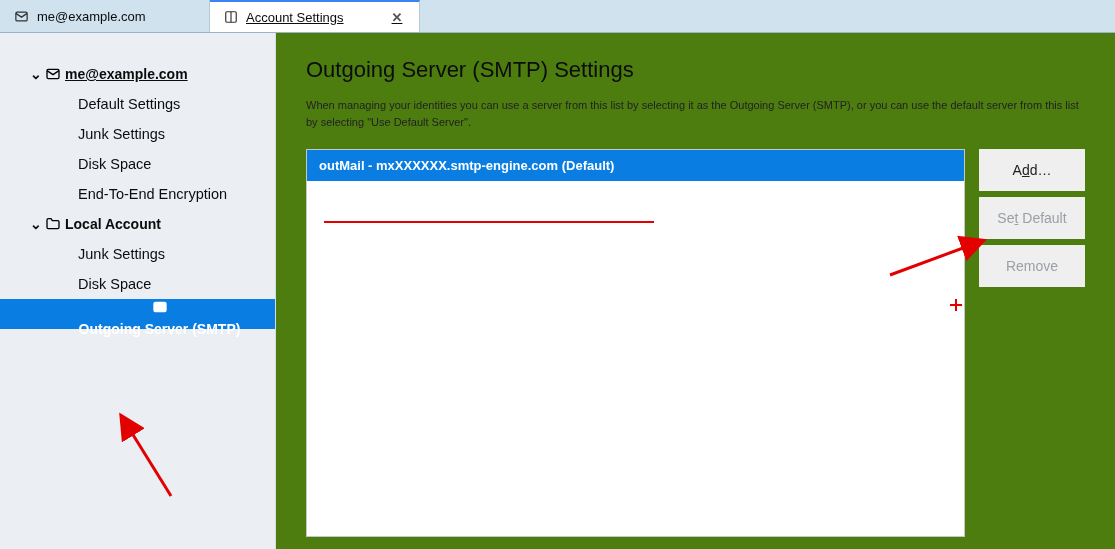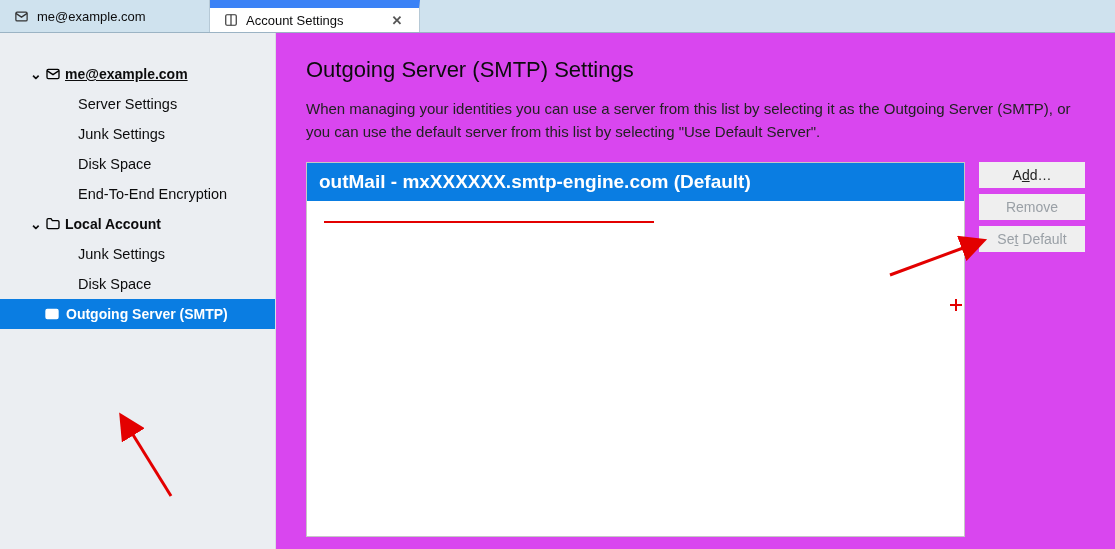--- a/index.html
+++ b/index.html
@@ -27,21 +27,22 @@
       align-items: center;
       gap: 8px;
       padding: 0 14px;
       font-size: 13px;
       min-width: 210px;
       border-right: 1px solid #b6c9d6;
       position: relative;
     }
     .tab-active {
       background: #ffffff;
-      border-top: 8px solid #3b82f6;
+      border-top: 2px solid #3b82f6;
+      text-decoration: underline;
     }
     .tab-close {
       margin-left: auto;
       width: 16px;
       text-align: center;
       color: #555;
       font-weight: bold;
       cursor: pointer;
     }
     
@@ -76,37 +77,37 @@
     .tree-row.selected {
       background: #0a7de2;
       color: #fff;
       font-weight: 600;
     }
     .tree-row.selected .chev, .tree-row.selected svg { color:#fff; stroke:#fff; fill:#fff; }
     .chev {
       width: 11px; text-align:center;
       transform: rotate(0deg);
     }
-    .tree-row.smtp { padding-left: 44px; gap:6px; }
+    .tree-row.smtp { padding-left: 44px; gap:6px;flex-direction:column; }
     
     .content {
       flex: 1;
-      background: #d946ef;
+      background: #4d7c0f;
       padding: 24px 30px 12px 30px;
       display:flex;
       flex-direction:column;
       min-height:0;
     }
     h1 {
       font-size: 22px;
       font-weight: 400;
       margin-bottom: 14px;
     }
     .desc {
-      font-size: 15px;
+      font-size: 11px;
       line-height: 1.55;
       margin-bottom: 18px;
       color: #222;
     }
     .smtp-row {
       display: flex;
       gap: 14px;
       flex:1;
       min-height:0;
     }
@@ -114,34 +115,34 @@
       flex: 1;
       border: 1px solid #c6c6c6;
       background: #fff;
       display:flex;
       flex-direction:column;
       overflow:hidden;
     }
     .smtp-item {
       padding: 8px 12px;
       font-weight: 700;
-      font-size: 19px;
+      font-size: 13px;
     }
     .smtp-item.sel {
       background: #0a7de2;
       color: #fff;
     }
     .btns {
       width: 106px;
       display: flex;
       flex-direction: column;
       gap: 6px;
     }
     .btn {
-      height: 26px;
+      height: 42px;
       font-size: 14px;
       background: #efefef;
       border: none;
       color: #222;
       cursor: pointer;
     }
     .btn.disabled {
       color: #9aa0a6;
       cursor: default;
     }
@@ -188,21 +189,21 @@
       <span class="chev">⌄</span>
       <span class="icon">
         <svg width="16" height="16" viewBox="0 0 24 24" fill="none" stroke="#000" stroke-width="2">
             <rect x="3" y="5" width="18" height="14" rx="2"></rect>
             <path d="M3 7l9 6 9-6"></path>
           </svg>
       </span>
       <span class="lbl-underline">me@example.com</span>
     </div>
     <div class="tree-row child">
-        <span>Server Settings</span>
+        <span>Default Settings</span>
       </div>
     <div class="tree-row child">
         <span>Junk Settings</span>
       </div>
     <div class="tree-row child">
         <span>Disk Space</span>
       </div>
     <div class="tree-row child">
         <span>End-To-End Encryption</span>
       </div>
@@ -240,22 +241,22 @@
     <p class="desc">When managing your identities you can use a server from this list by selecting it as the Outgoing Server (SMTP), or you can use the default server from this list by selecting "Use Default Server".</p>
 
     <div class="smtp-row">
       <div class="smtp-list">
         <div class="smtp-item sel">
           <span>outMail - mxXXXXXX.smtp-engine.com (Default)</span>
         </div>
       </div>
       <div class="btns">
         <button class="btn">A<span class="mn">d</span>d…</button>
+        <button class="btn disabled">Se<span class="mn">t</span> Default</button>
         <button class="btn disabled"><span>Remove</span></button>
-        <button class="btn disabled">Se<span class="mn">t</span> Default</button>
       </div>
     </div>
   </div>
 </div>
 
 <svg class="overlay" width="1115" height="549">
   <defs>
     <marker id="ah" viewBox="0 0 10 10" refX="8" refY="5" markerWidth="9" markerHeight="9" orient="auto-start-reverse">
       <path d="M 0 0 L 10 5 L 0 10 z" fill="#e30000"></path>
     </marker>

